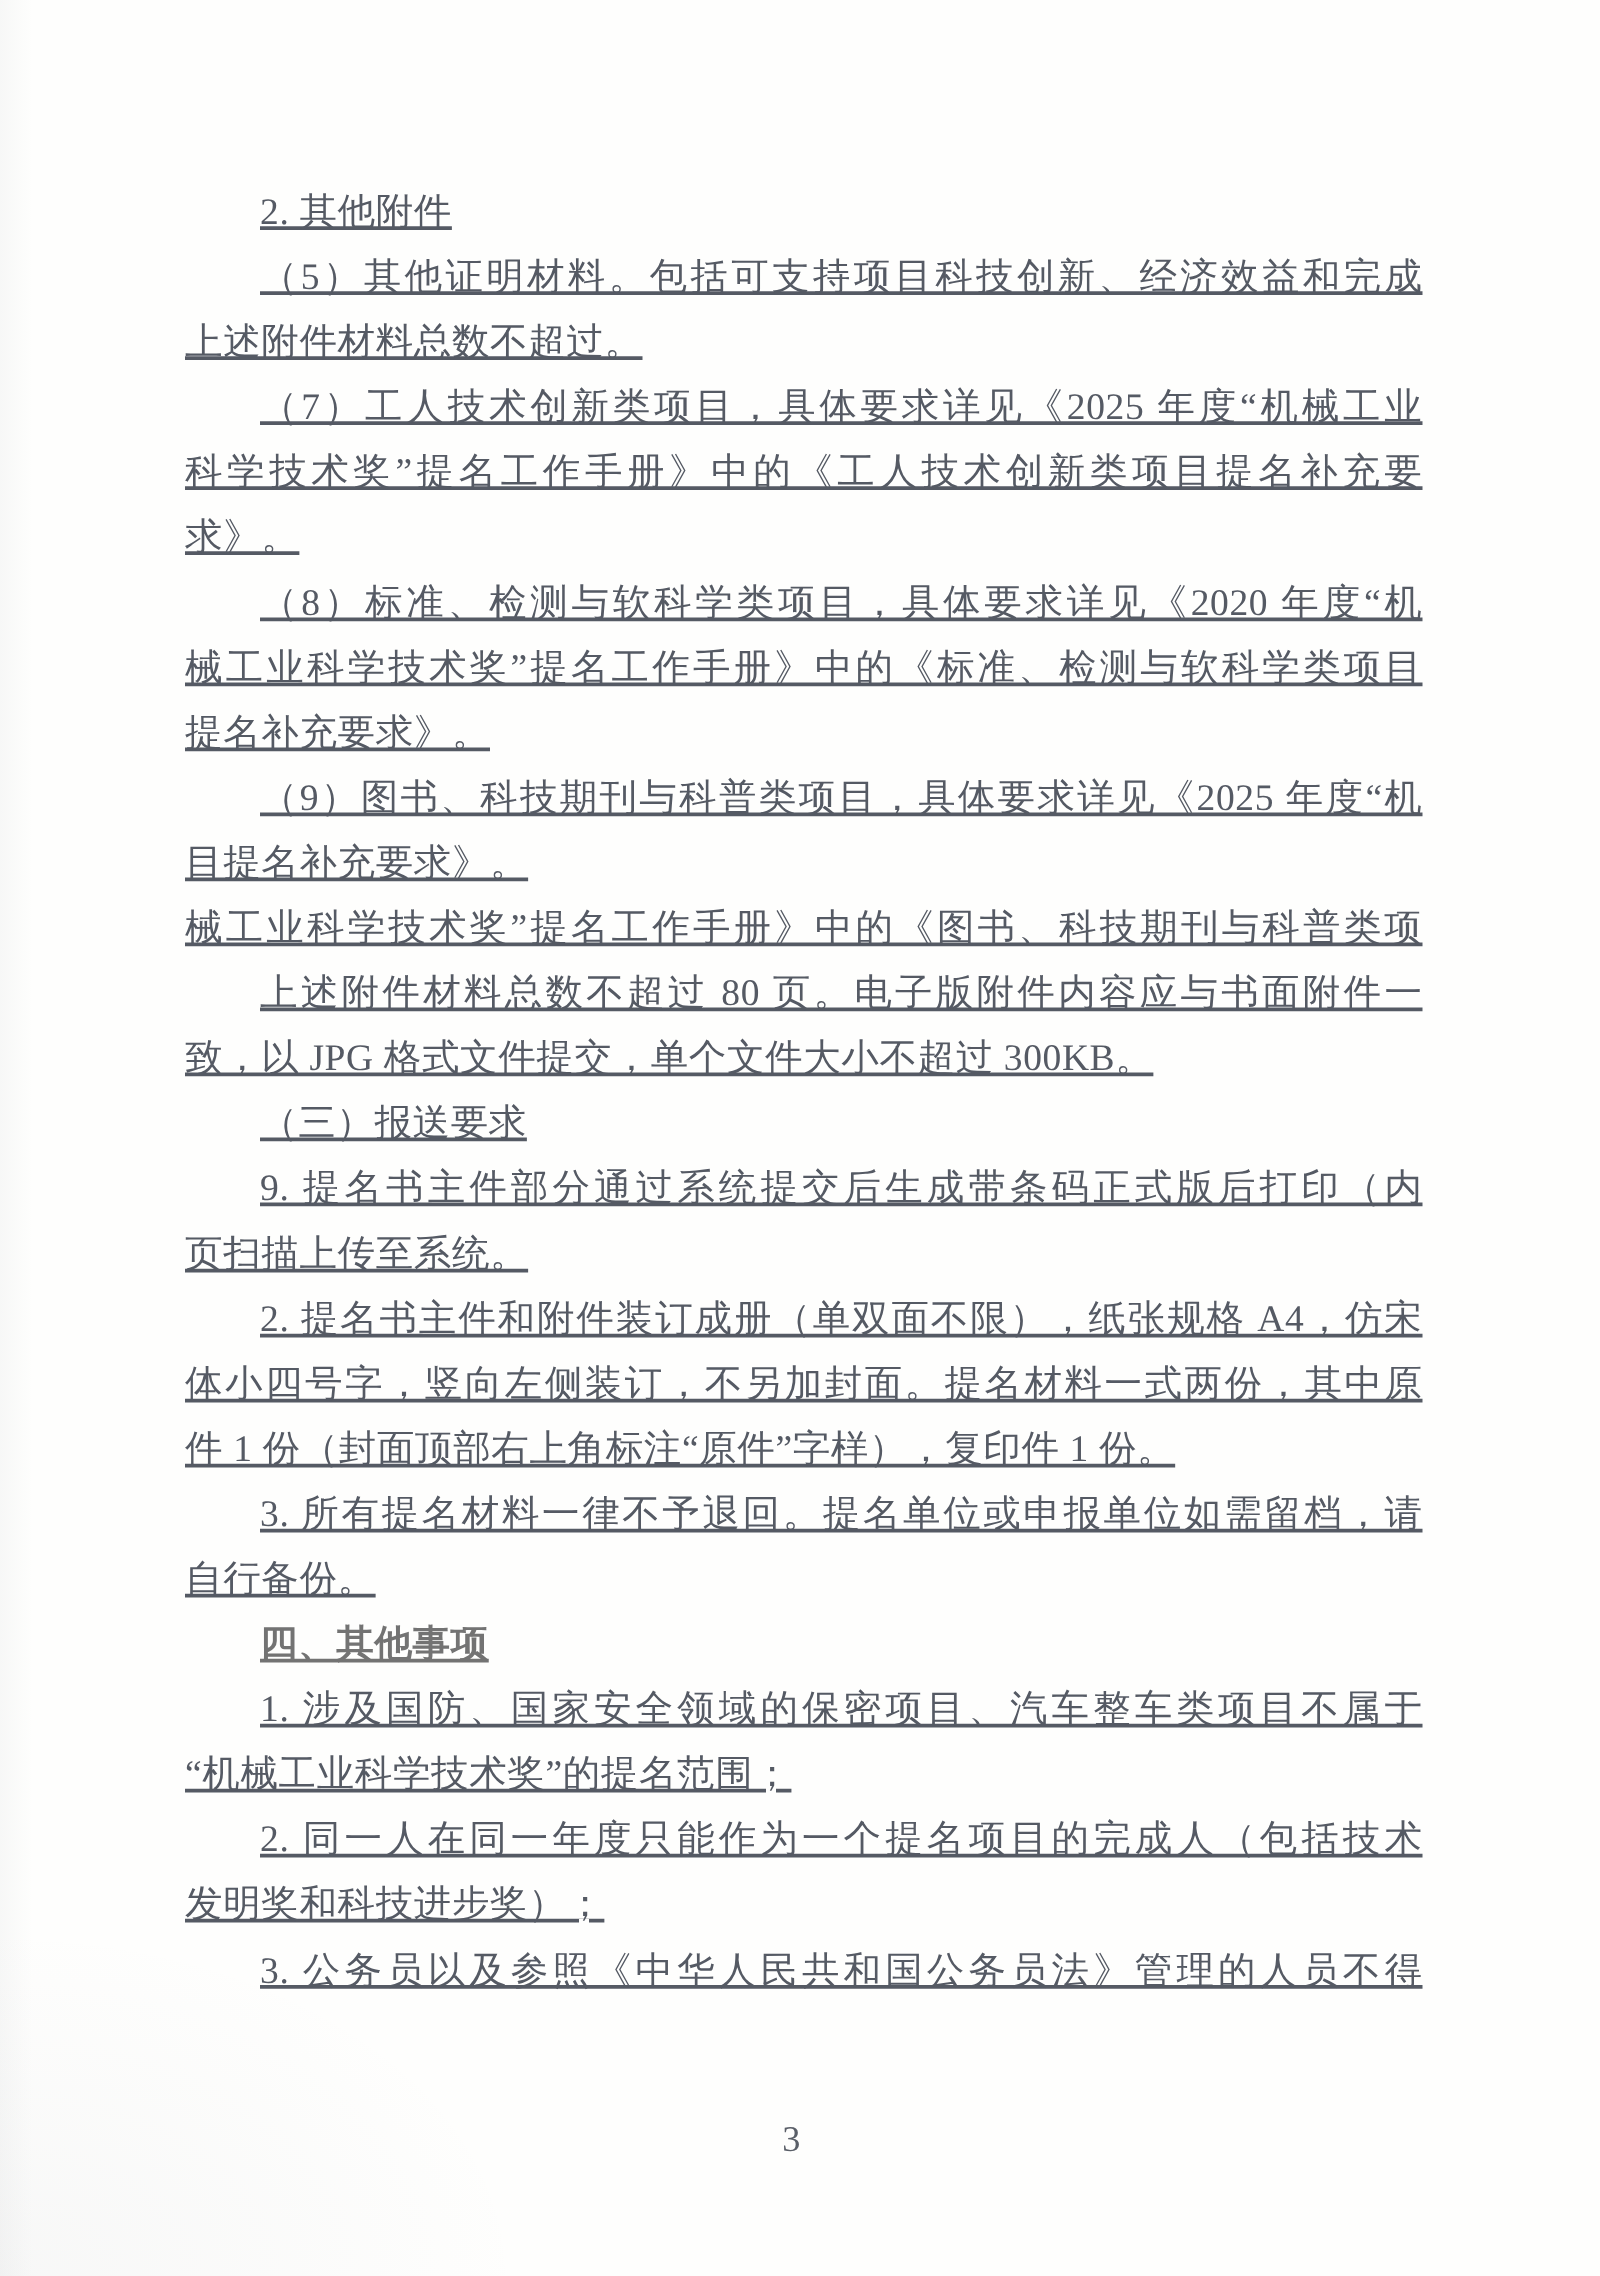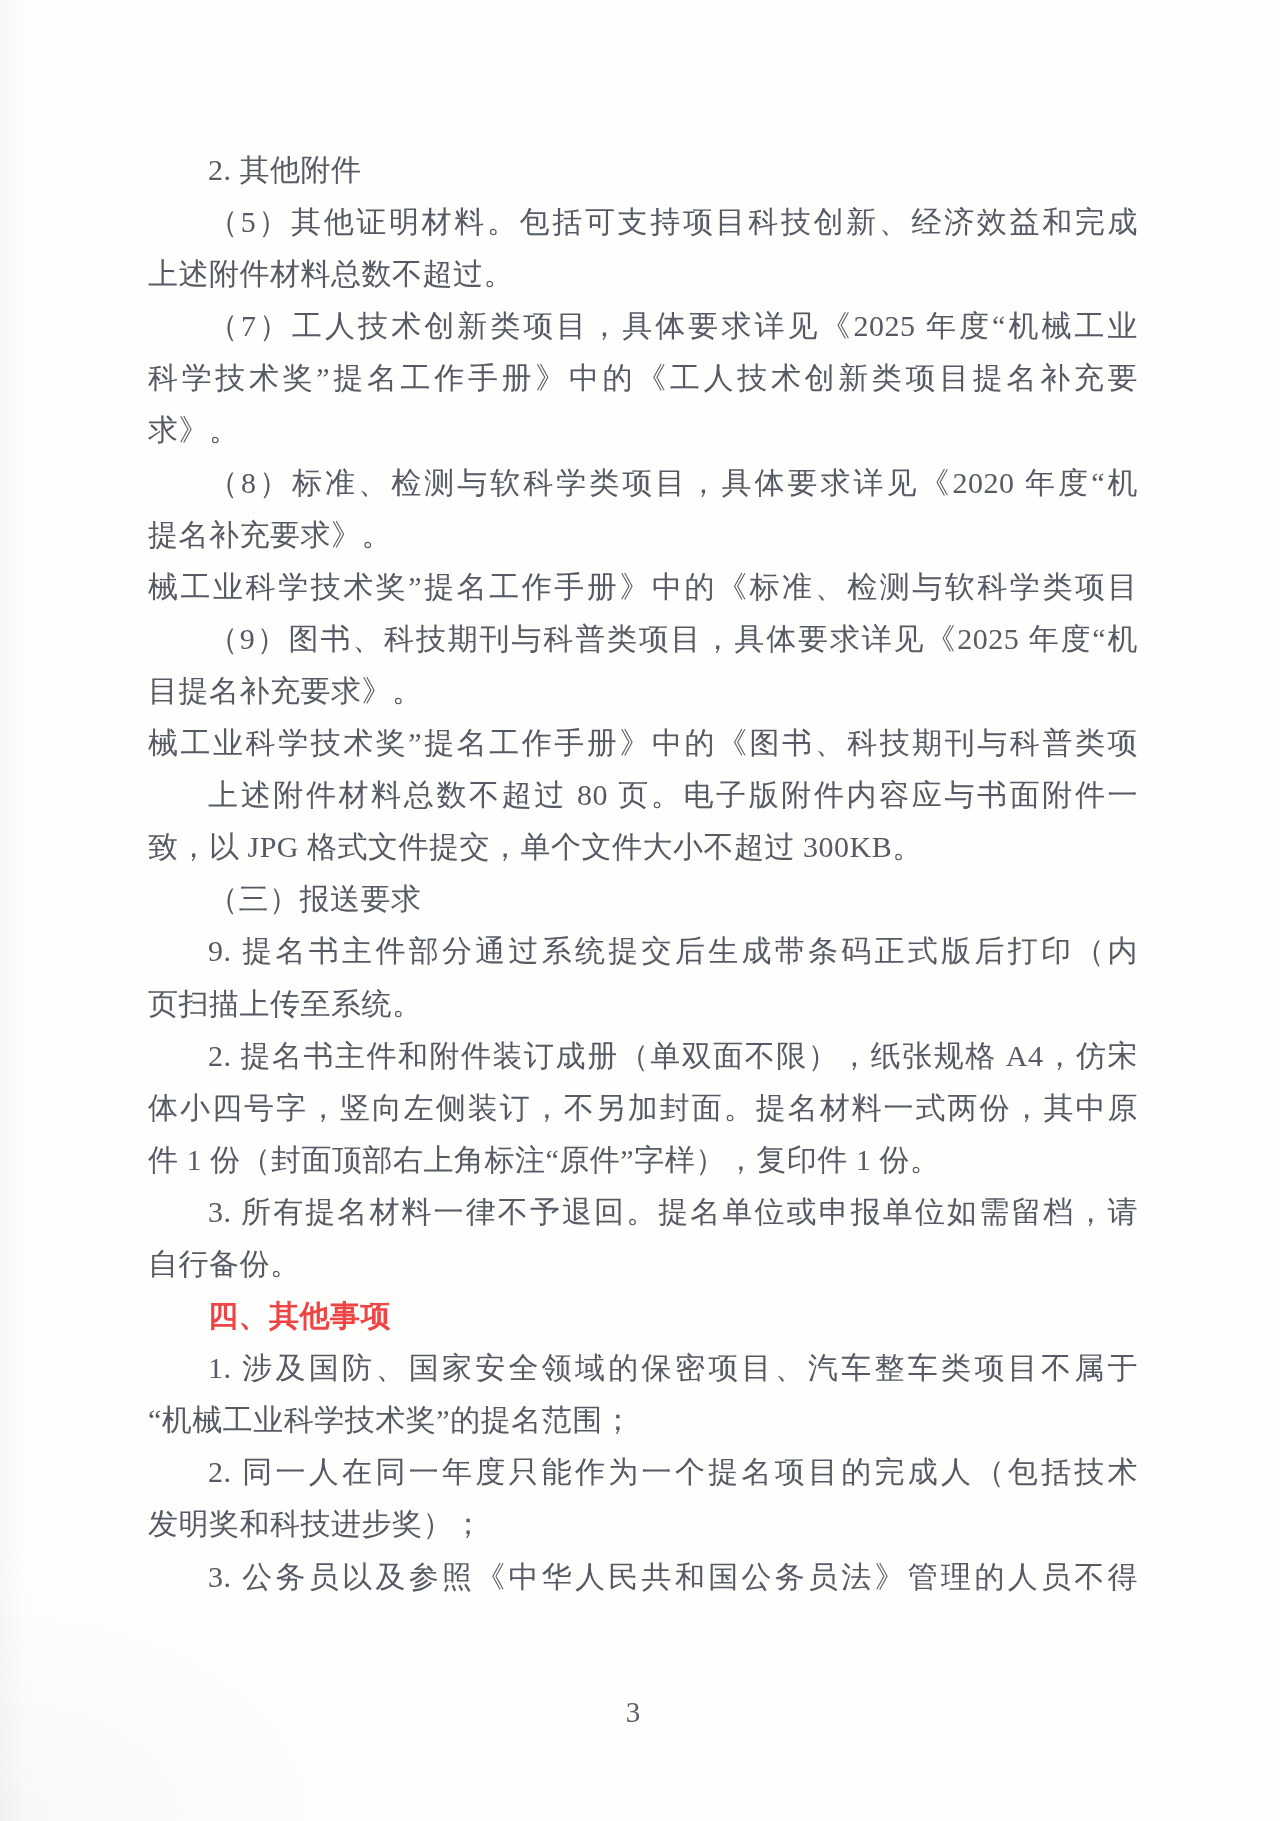--- a/index.html
+++ b/index.html
@@ -34,30 +34,31 @@
     width: 990px;
   }
   .line {
     margin: 0;
     padding: 0;
     font-size: 30px;
     line-height: 52.1px;
     letter-spacing: 0.5px;
     white-space: normal;
     text-align: left;
+    text-decoration: underline;
   }
   .line.ind { text-indent: 2em; }
   .line.jst {
     text-align: justify;
     text-align-last: justify;
     text-justify: inter-ideograph;
   }
   .line.hd {
     font-weight: bold;
-    color: #ef4444;
+    color: #737373;
   }
   .pageno {
     position: absolute;
     left: 0;
     right: 14px;
     top: 1696px;
     text-align: center;
     font-size: 29px;
     color: #5a5f68;
   }
@@ -67,22 +68,22 @@
 
 <div class="page">
   <div class="textblock">
     <p class="line ind">2. 其他附件</p>
     <p class="line ind jst">（5）其他证明材料。包括可支持项目科技创新、经济效益和完成</p>
     <p class="line">上述附件材料总数不超过。</p>
     <p class="line ind jst">（7）工人技术创新类项目，具体要求详见《2025 年度“机械工业</p>
     <p class="line jst">科学技术奖”提名工作手册》中的《工人技术创新类项目提名补充要</p>
     <p class="line">求》。</p>
     <p class="line ind jst">（8）标准、检测与软科学类项目，具体要求详见《2020 年度“机</p>
+    <p class="line jst">械工业科学技术奖”提名工作手册》中的《标准、检测与软科学类项目</p>
     <p class="line">提名补充要求》。</p>
-    <p class="line jst">械工业科学技术奖”提名工作手册》中的《标准、检测与软科学类项目</p>
     <p class="line ind jst">（9）图书、科技期刊与科普类项目，具体要求详见《2025 年度“机</p>
     <p class="line">目提名补充要求》。</p>
     <p class="line jst">械工业科学技术奖”提名工作手册》中的《图书、科技期刊与科普类项</p>
     <p class="line ind jst">上述附件材料总数不超过 80 页。电子版附件内容应与书面附件一</p>
     <p class="line">致，以 JPG 格式文件提交，单个文件大小不超过 300KB。</p>
     <p class="line ind">（三）报送要求</p>
     <p class="line ind jst">9. 提名书主件部分通过系统提交后生成带条码正式版后打印（内</p>
     <p class="line">页扫描上传至系统。</p>
     <p class="line ind jst">2. 提名书主件和附件装订成册（单双面不限），纸张规格 A4，仿宋</p>
     <p class="line jst">体小四号字，竖向左侧装订，不另加封面。提名材料一式两份，其中原</p>

